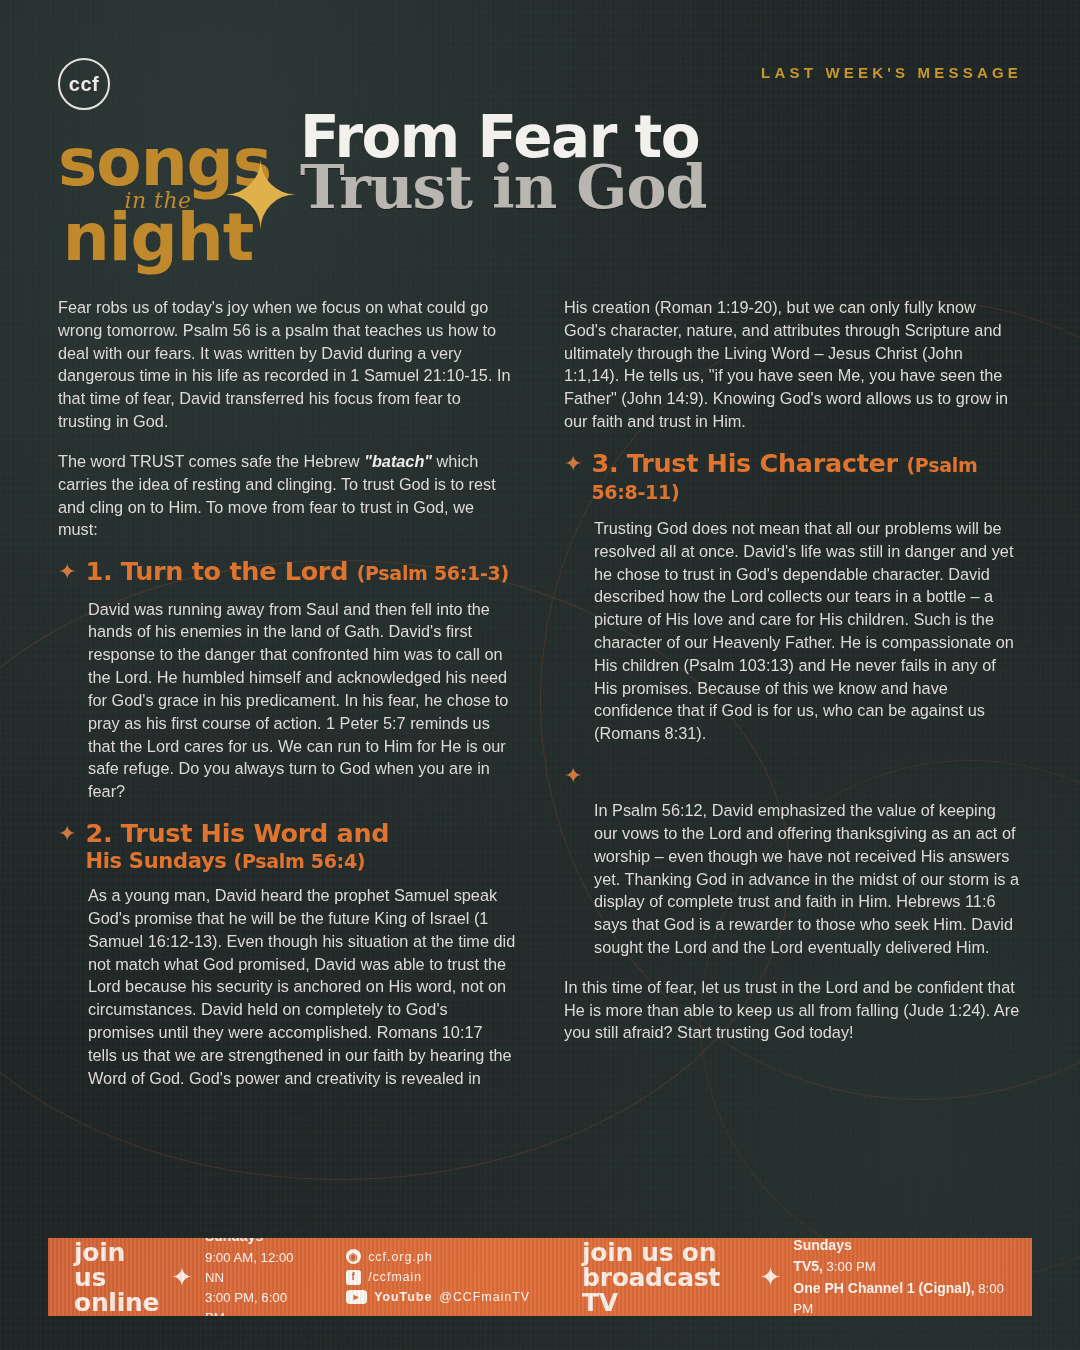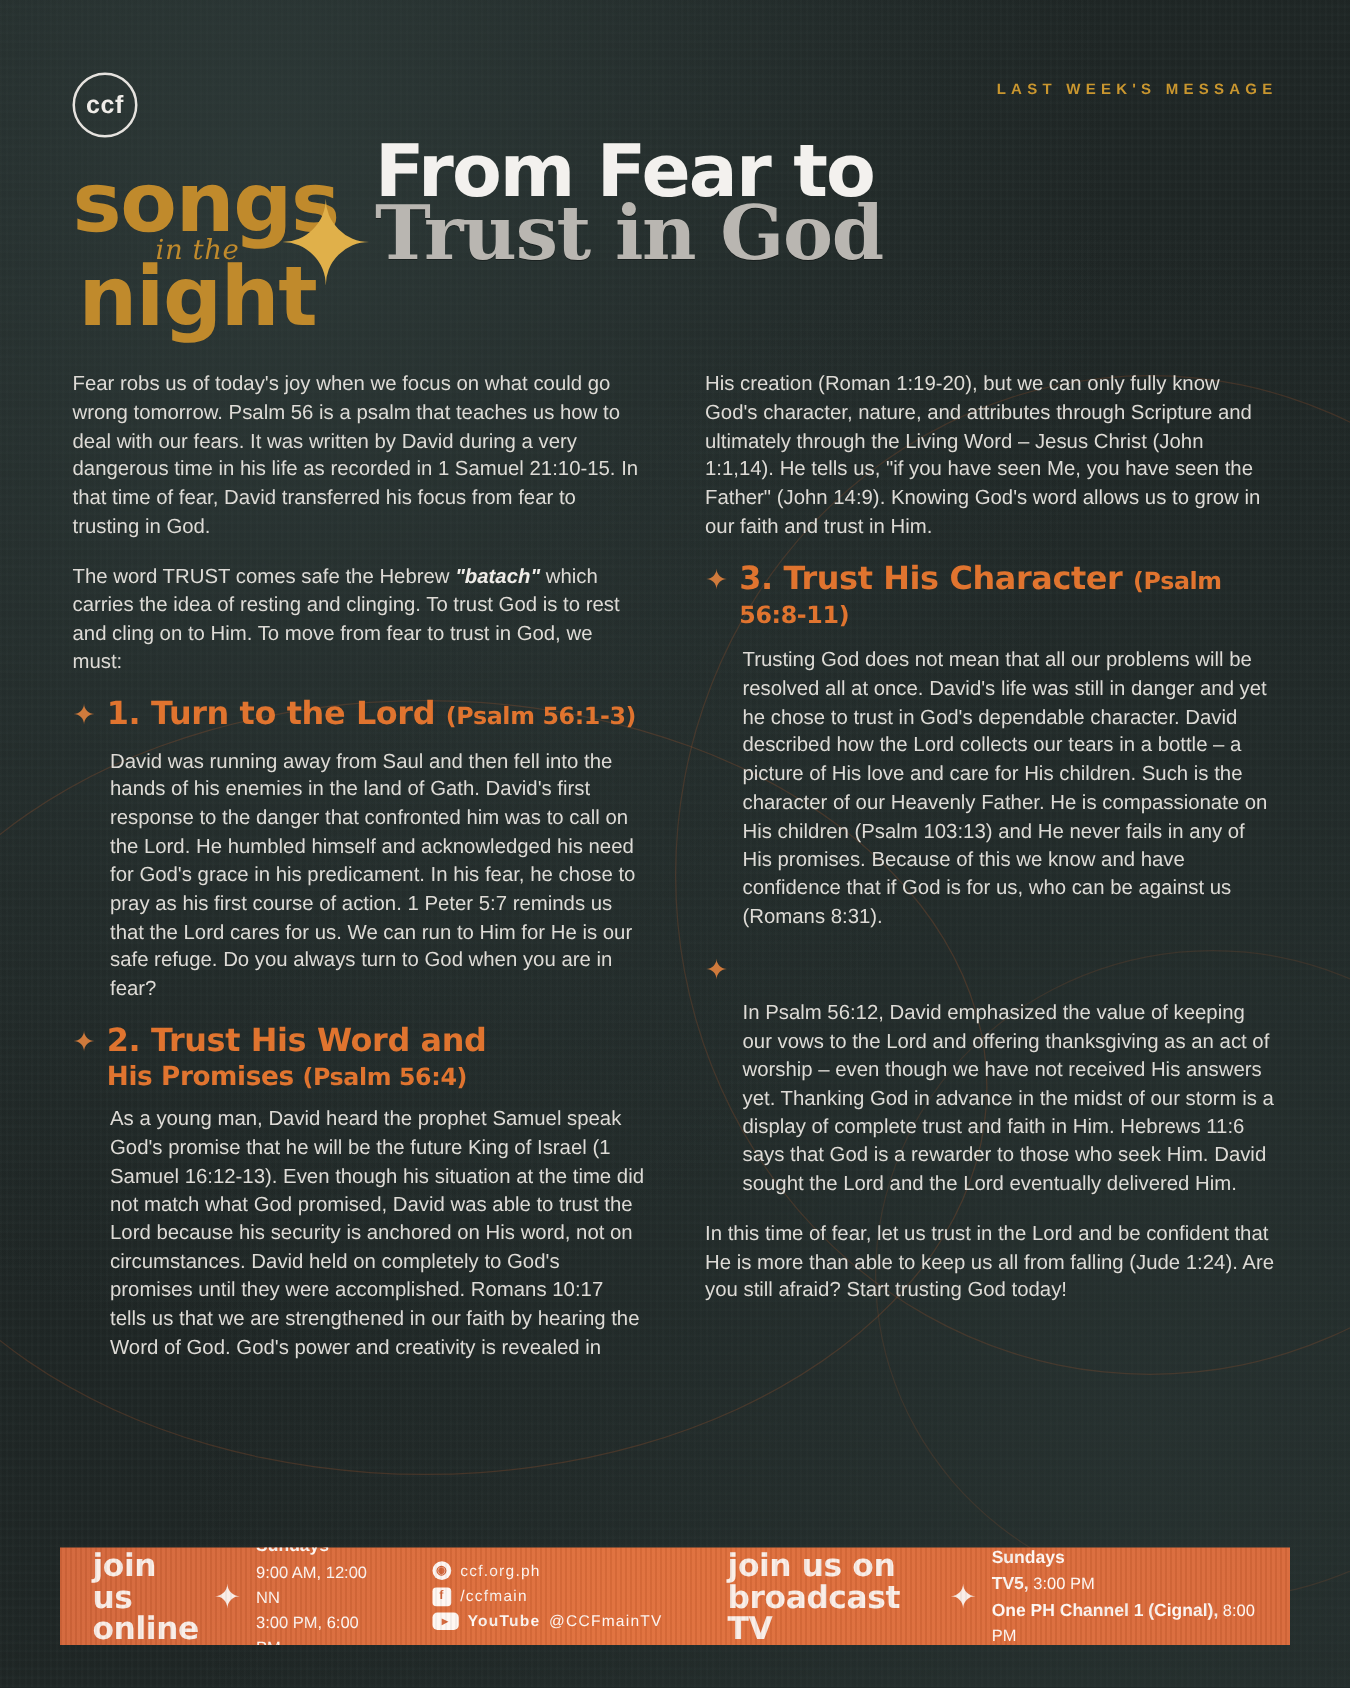--- a/index.html
+++ b/index.html
@@ -43,21 +43,21 @@
   .logo {
     position: absolute; left: 58px; top: 58px;
     width: 52px; height: 52px;
     border: 2px solid #e6e3df; border-radius: 50%;
     display: flex; align-items: center; justify-content: center;
     color: #efece8; font-size: 20px; font-weight: 700; letter-spacing: 0.5px;
   }
 
   .kicker {
     position: absolute; right: 58px; top: 64px;
-    color: #c9962f; font-size: 12px; letter-spacing: 4.2px; font-weight: 700;
+    color: #c9962f; font-size: 15px; letter-spacing: 4.2px; font-weight: 700;
   }
 
   .series {
     position: absolute; left: 58px; top: 136px; width: 200px;
     text-align: center; line-height: 0.82;
   }
   .series .s1, .series .s3 {
     font-family: "DejaVu Sans", sans-serif;
     font-weight: 700;
     font-size: 66px;
@@ -230,21 +230,21 @@
       <p class="body"><span>The word TRUST comes safe the Hebrew </span><em class="accent">"batach"</em><span> which carries the idea of resting and clinging. To trust God is to rest and cling on to Him. To move from fear to trust in God, we must:</span></p>
 
       <div class="point">
         <span class="dia">✦</span>
         <span class="ptext"><span>1. Turn to the Lord</span> <span class="ref">(Psalm 56:1-3)</span></span>
       </div>
       <p class="body indent">David was running away from Saul and then fell into the hands of his enemies in the land of Gath. David's first response to the danger that confronted him was to call on the Lord. He humbled himself and acknowledged his need for God's grace in his predicament. In his fear, he chose to pray as his first course of action. 1 Peter 5:7 reminds us that the Lord cares for us. We can run to Him for He is our safe refuge. Do you always turn to God when you are in fear?</p>
 
       <div class="point">
         <span class="dia">✦</span>
-        <span class="ptext"><span>2. Trust His Word and</span><span class="sub"><span>His Promises</span> <span class="ref">(Psalm 56:4)</span></span></span>
+        <span class="ptext"><span>2. Trust His Word and</span><span class="sub"><span>His Sundays</span> <span class="ref">(Psalm 56:4)</span></span></span>
       </div>
       <p class="body indent">As a young man, David heard the prophet Samuel speak God's promise that he will be the future King of Israel (1 Samuel 16:12-13). Even though his situation at the time did not match what God promised, David was able to trust the Lord because his security is anchored on His word, not on circumstances. David held on completely to God's promises until they were accomplished. Romans 10:17 tells us that we are strengthened in our faith by hearing the Word of God. God's power and creativity is revealed in</p>
     </div>
 
     <div class="col">
       <p class="body">His creation (Roman 1:19-20), but we can only fully know God's character, nature, and attributes through Scripture and ultimately through the Living Word – Jesus Christ (John 1:1,14). He tells us, "if you have seen Me, you have seen the Father" (John 14:9). Knowing God's word allows us to grow in our faith and trust in Him.</p>
 
       <div class="point">
         <span class="dia">✦</span>
         <span class="ptext"><span>3. Trust His Character</span> <span class="ref">(Psalm 56:8-11)</span></span>

